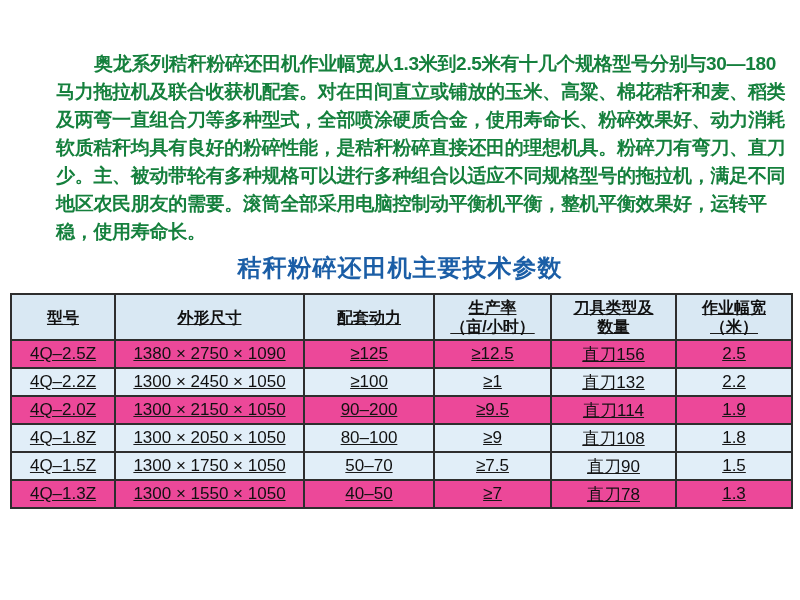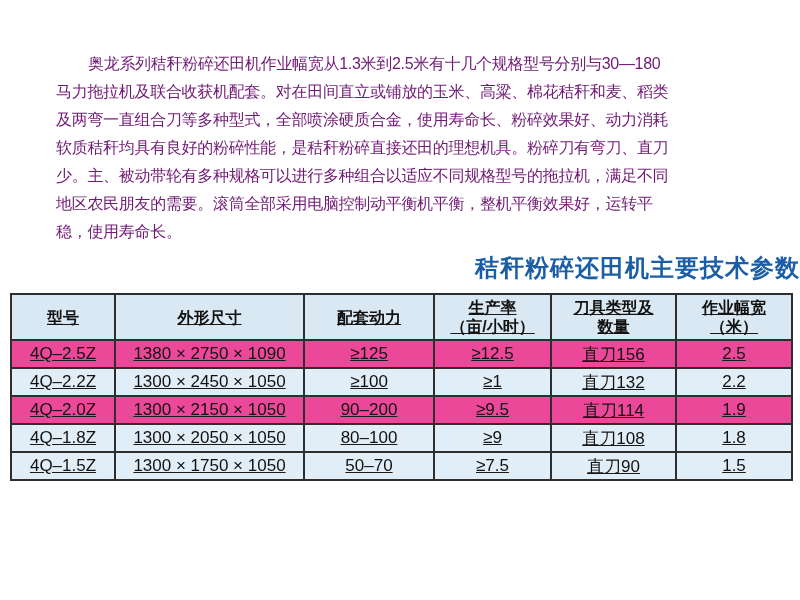--- a/index.html
+++ b/index.html
@@ -6,31 +6,31 @@
   body {
     width: 800px; height: 600px;
     background: #ffffff;
     overflow: hidden;
     font-family: "Liberation Sans", sans-serif;
     color: #1a1a1a;
     position: relative;
   }
   .intro {
     margin: 50px 30px 0 56px;
-    font-size: 16px;
-    font-weight: normal;
+    font-size: 19px;
+    font-weight: bold;
     letter-spacing: -0.3px;
     line-height: 28px;
-    color: #701a75;
+    color: #15803d;
   }
   .intro .line { white-space: nowrap; }
   .intro .line.first { text-indent: 2em; }
   .section-title {
     margin-top: 6px;
-    text-align: right;
+    text-align: center;
     font-family: "Liberation Serif", "DejaVu Serif", serif;
     font-weight: bold;
     font-size: 24px;
     color: #1b5ea6;
     letter-spacing: 1px;
   }
   table.spec-table {
     border-collapse: collapse;
     table-layout: fixed;
     margin: 9px 0 0 10px;
@@ -145,14 +145,22 @@
         <td>1.8</td>
       </tr>
       <tr class="alt">
         <td>4Q–1.5Z</td>
         <td>1300 × 1750 × 1050</td>
         <td>50–70</td>
         <td>≥7.5</td>
         <td>直刀90</td>
         <td>1.5</td>
       </tr>
+      <tr>
+        <td>4Q–1.3Z</td>
+        <td>1300 × 1550 × 1050</td>
+        <td>40–50</td>
+        <td>≥7</td>
+        <td>直刀78</td>
+        <td>1.3</td>
+      </tr>
     </tbody>
 </table>
 
 </body></html>

